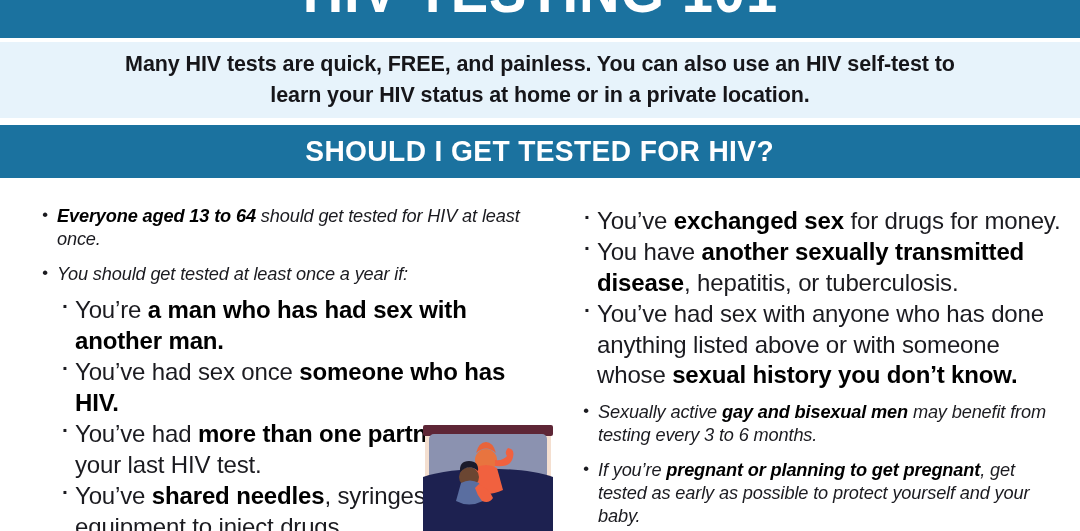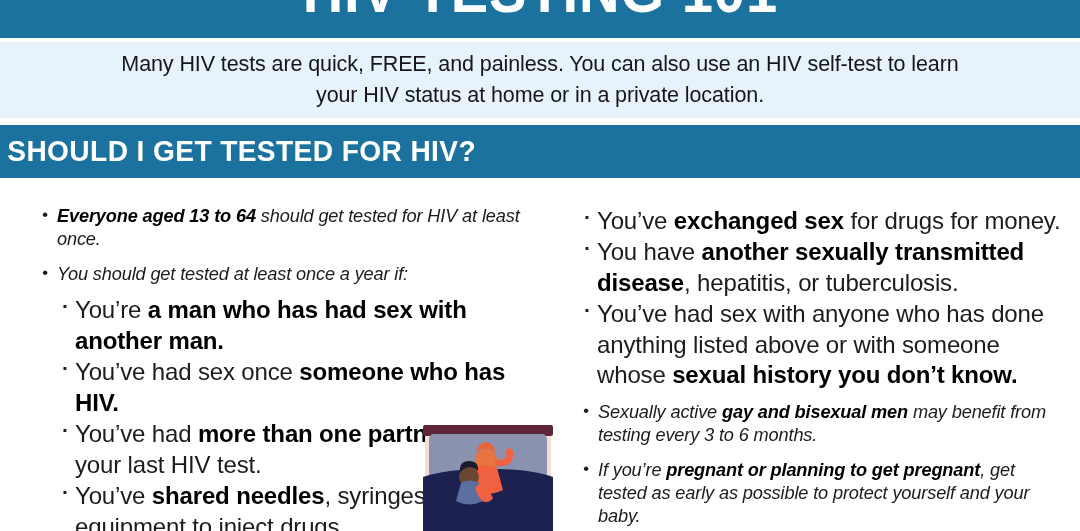--- a/index.html
+++ b/index.html
@@ -48,39 +48,40 @@
     top: 42px;
     width: 1080px;
     height: 76px;
     background: #E7F3FB;
     display: flex;
     align-items: center;
     justify-content: center;
   }
   .subtitle-text {
     font-family: "Liberation Sans", sans-serif;
-    font-weight: normal;
+    font-weight: bold;
     font-size: 21.5px;
     line-height: 1.42;
     color: #16161a;
     text-align: center;
     width: 860px;
     letter-spacing: -0.1px;
   }
 
   
   .section-banner {
     position: absolute;
     left: 0;
     top: 125px;
     width: 1080px;
     height: 53px;
     background: #1B729F;
     display: flex;
     align-items: center;
+    justify-content: center;
   }
   .section-banner-text {
     font-family: "Liberation Sans", sans-serif;
     font-weight: bold;
     font-size: 29px;
     color: #ffffff;
     letter-spacing: 0.4px;
     white-space: nowrap;
     transform: scaleX(0.97);
   }

